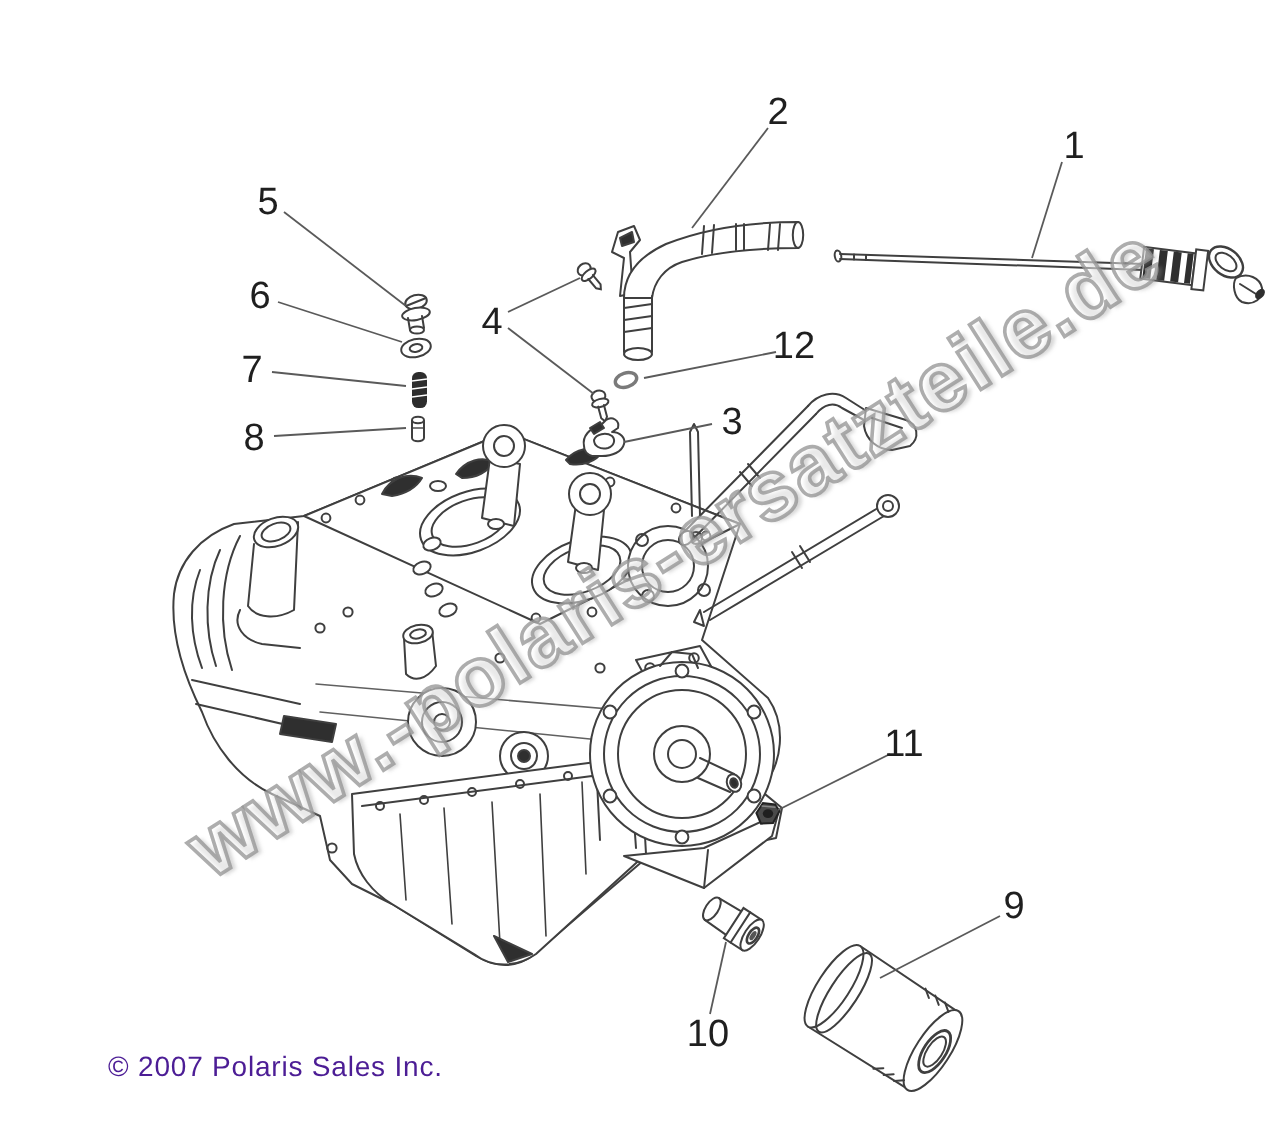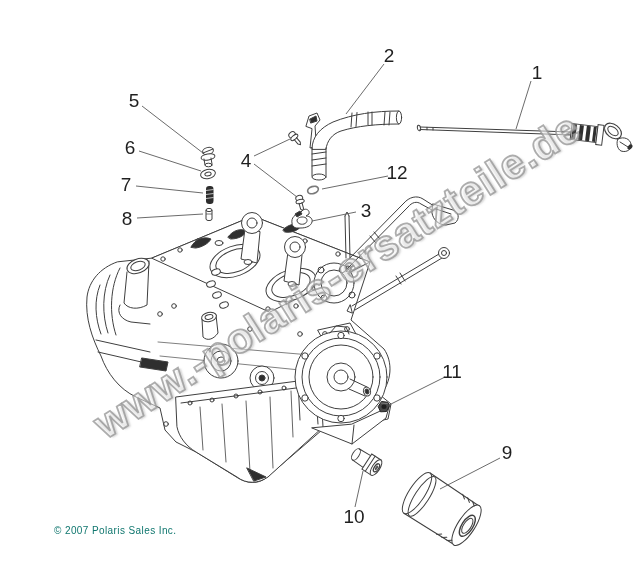--- a/index.html
+++ b/index.html
@@ -17,21 +17,21 @@
     line-height:66px;text-align:center;white-space:nowrap;
     transform:rotate(-32.5deg);transform-origin:50% 50%;
     font-size:42px;font-weight:bold;letter-spacing:1px;
     color:rgba(255,255,255,0.45);
     -webkit-text-stroke:1.8px rgba(150,150,150,0.78);
     text-shadow:2px 2px 2px rgba(140,140,140,0.35);
     pointer-events:none;z-index:5;
   }
   #copyright{
     position:absolute;left:54px;top:525px;
-    font-size:10px;color:#0f766e;letter-spacing:0.4px;z-index:6;
+    font-size:14px;color:#4c1d95;letter-spacing:0.4px;z-index:6;
   }
 </style>
 </head>
 <body>
 
 <div id="stage">
 
 <svg width="641" height="566" viewBox="0 0 641 566">
 
   <g stroke="#3f3f3f" stroke-width="1" fill="none" stroke-linejoin="round" stroke-linecap="round">

